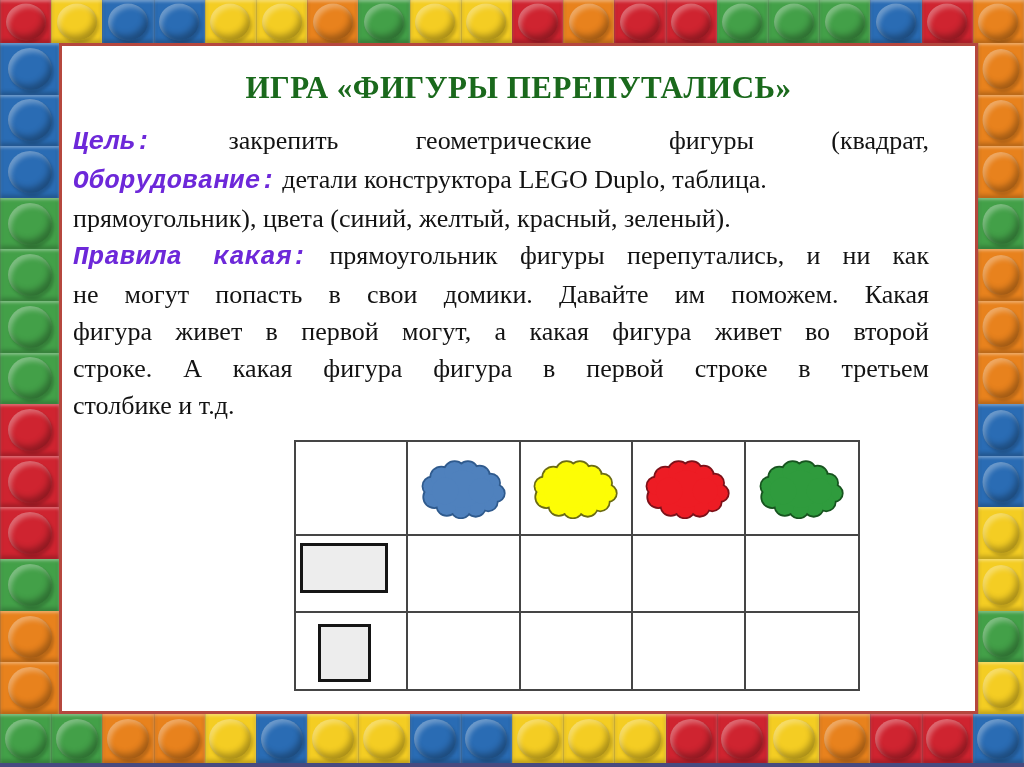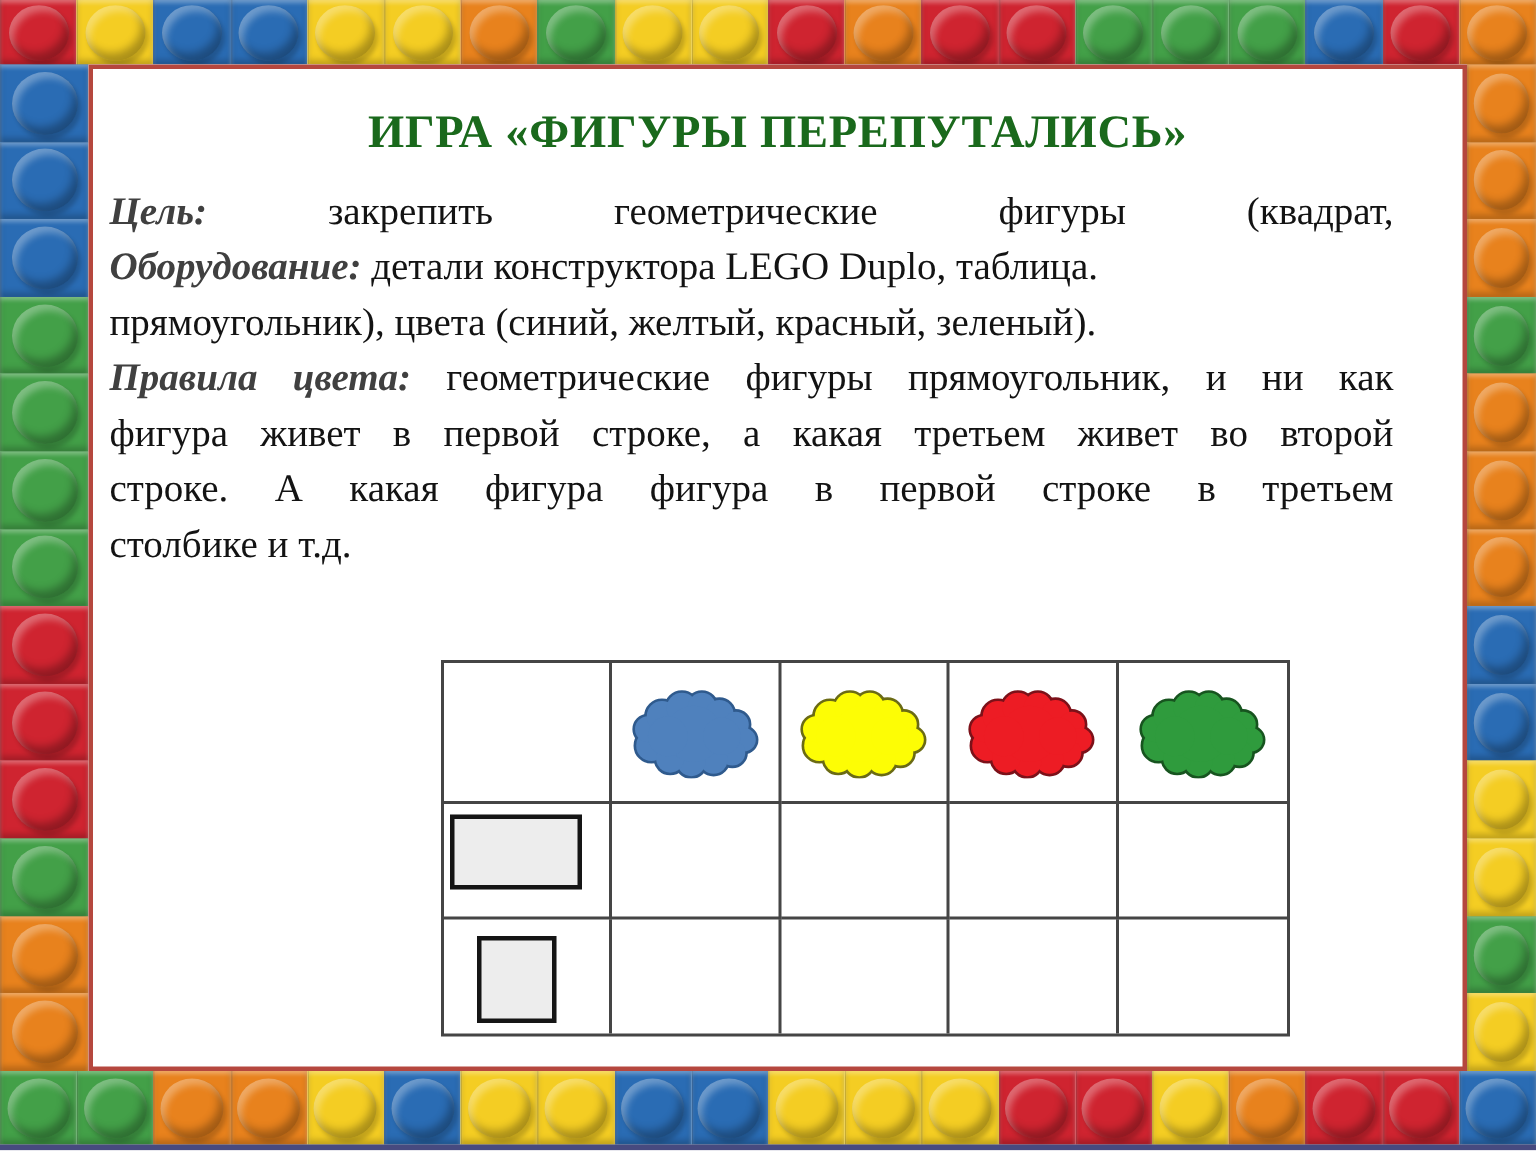--- a/index.html
+++ b/index.html
@@ -29,21 +29,21 @@
 
   
   .panel{position:absolute;left:59px;top:43px;width:919px;height:671px;
          box-sizing:border-box;background:#ffffff;border:3px solid #b5473e;}
   .title{margin:24px 10px 16px;text-align:center;color:#1a691c;
          font-size:31px;font-weight:bold;letter-spacing:.5px;}
   .bodytext{padding:0;}
   .line{font-size:26px;line-height:37px;color:#131313;
         padding:0 46px 0 11px;text-align:left;}
   .line.stretch{text-align:justify;text-align-last:justify;}
-  .lbl{color:#404040;font-weight:bold;font-style:italic;}
+  .lbl{color:#6d28d9;font-weight:bold;font-style:italic;font-family:Liberation Mono, monospace;}
 
   
   .game-table{position:absolute;left:232px;top:394px;width:566px;height:251px;
               box-sizing:border-box;border:2px solid #454545;
               display:grid;grid-template-columns:repeat(5,1fr);
               grid-template-rows:94px 1fr 1fr;background:#fff;}
   .cell{display:flex;align-items:center;justify-content:center;}
   .cell.br{border-right:2px solid #454545;}
   .cell.bb{border-bottom:2px solid #454545;}
   .cloud{width:94px;height:61px;}
@@ -289,22 +289,23 @@
   <div class="sliver"></div>
 
   <div class="panel">
 
     <h1 class="title">ИГРА «ФИГУРЫ ПЕРЕПУТАЛИСЬ»</h1>
 
     <div class="bodytext">
       <div class="line stretch"><span class="lbl">Цель:</span> <span>закрепить геометрические фигуры (квадрат,</span></div>
       <div class="line"><span class="lbl">Оборудование:</span> <span>детали конструктора LEGO Duplo, таблица.</span></div>
       <div class="line"><span>прямоугольник), цвета (синий, желтый, красный, зеленый).</span></div>
-      <div class="line stretch"><span class="lbl">Правила цвета:</span> <span>геометрические фигуры прямоугольник, и ни как</span></div>
-      <div class="line stretch"><span>фигура живет в первой строке, а какая третьем живет во второй</span></div>
+      <div class="line stretch"><span class="lbl">Правила какая:</span> <span>прямоугольник фигуры перепутались, и ни как</span></div>
+      <div class="line stretch"><span>не могут попасть в свои домики. Давайте им поможем. Какая</span></div>
+      <div class="line stretch"><span>фигура живет в первой могут, а какая фигура живет во второй</span></div>
       <div class="line stretch"><span>строке. А какая фигура фигура в первой строке в третьем</span></div>
       <div class="line"><span>столбике и т.д.</span></div>
     </div>
 
     <div class="game-table">
 
       <div class="cell br bb"></div>
       <div class="cell br bb">
         <svg class="cloud" viewBox="0 0 120 78">
           <g fill="none" stroke-width="4.5" stroke="#2f5a8d">

